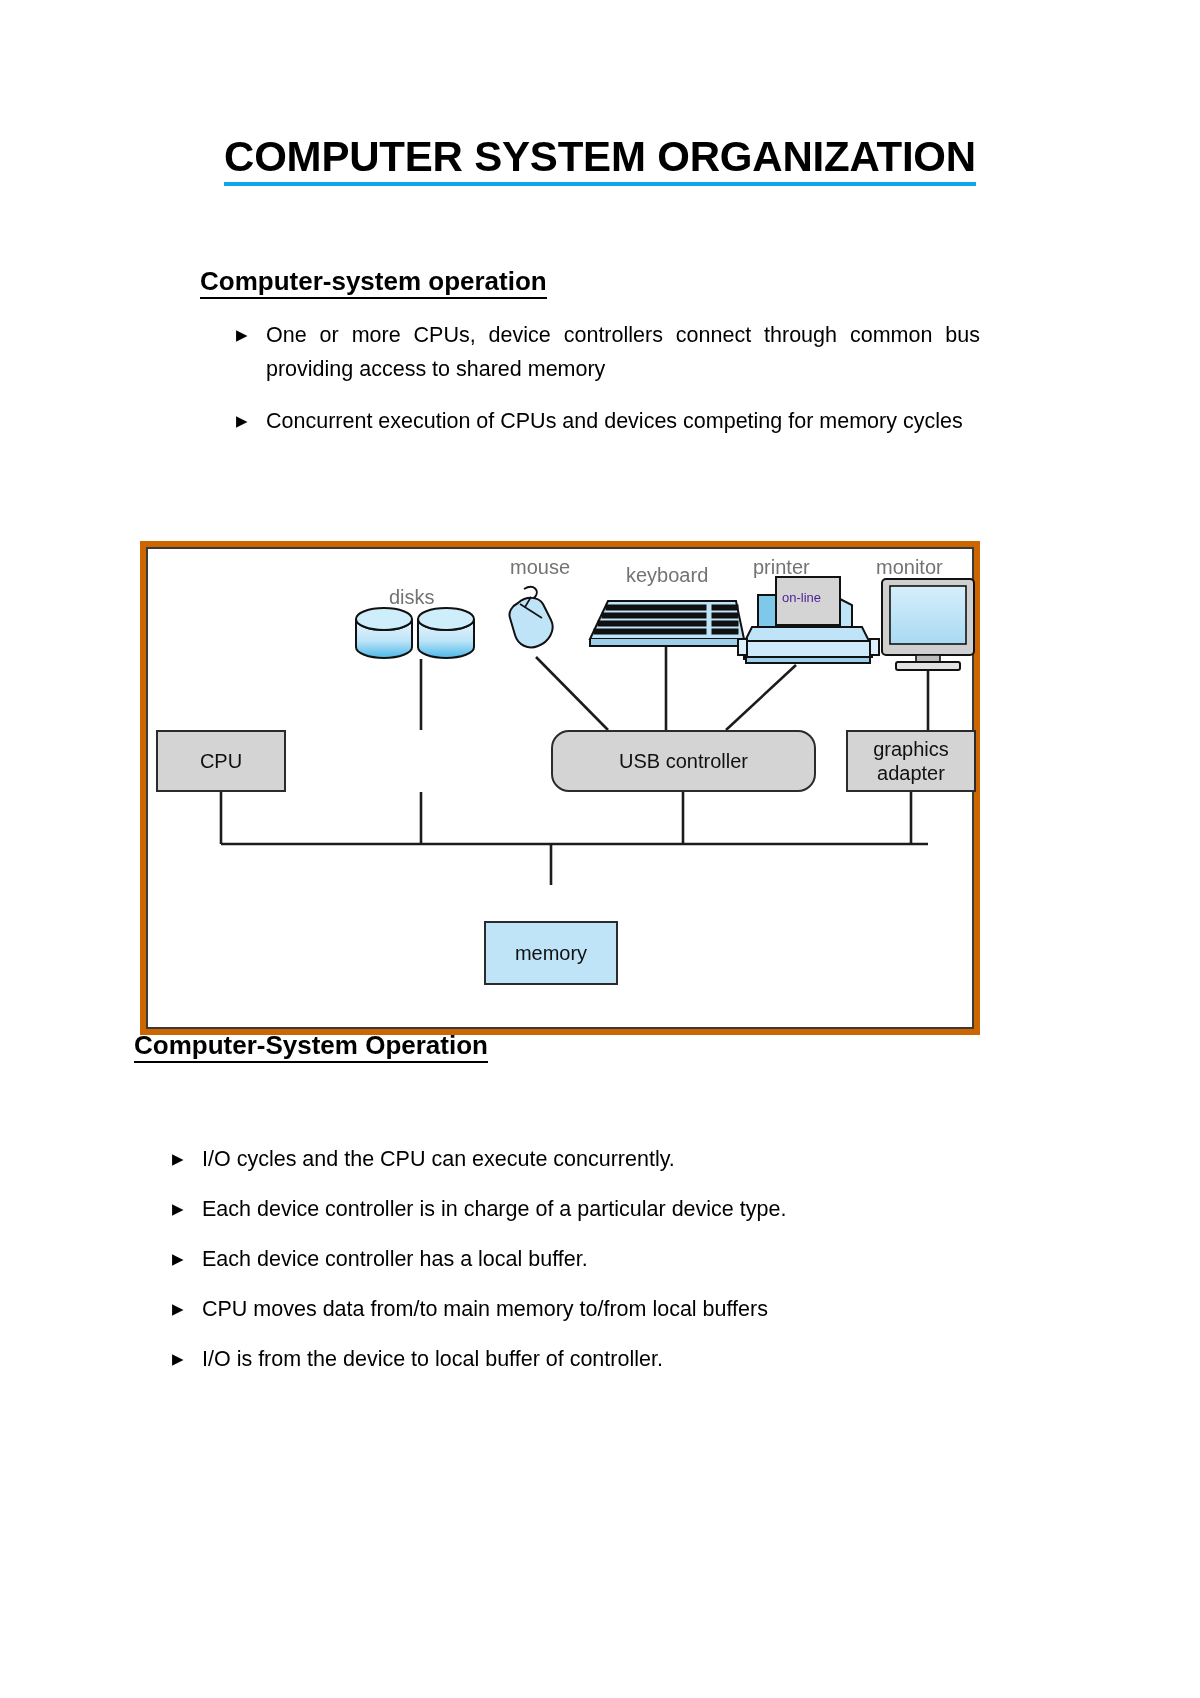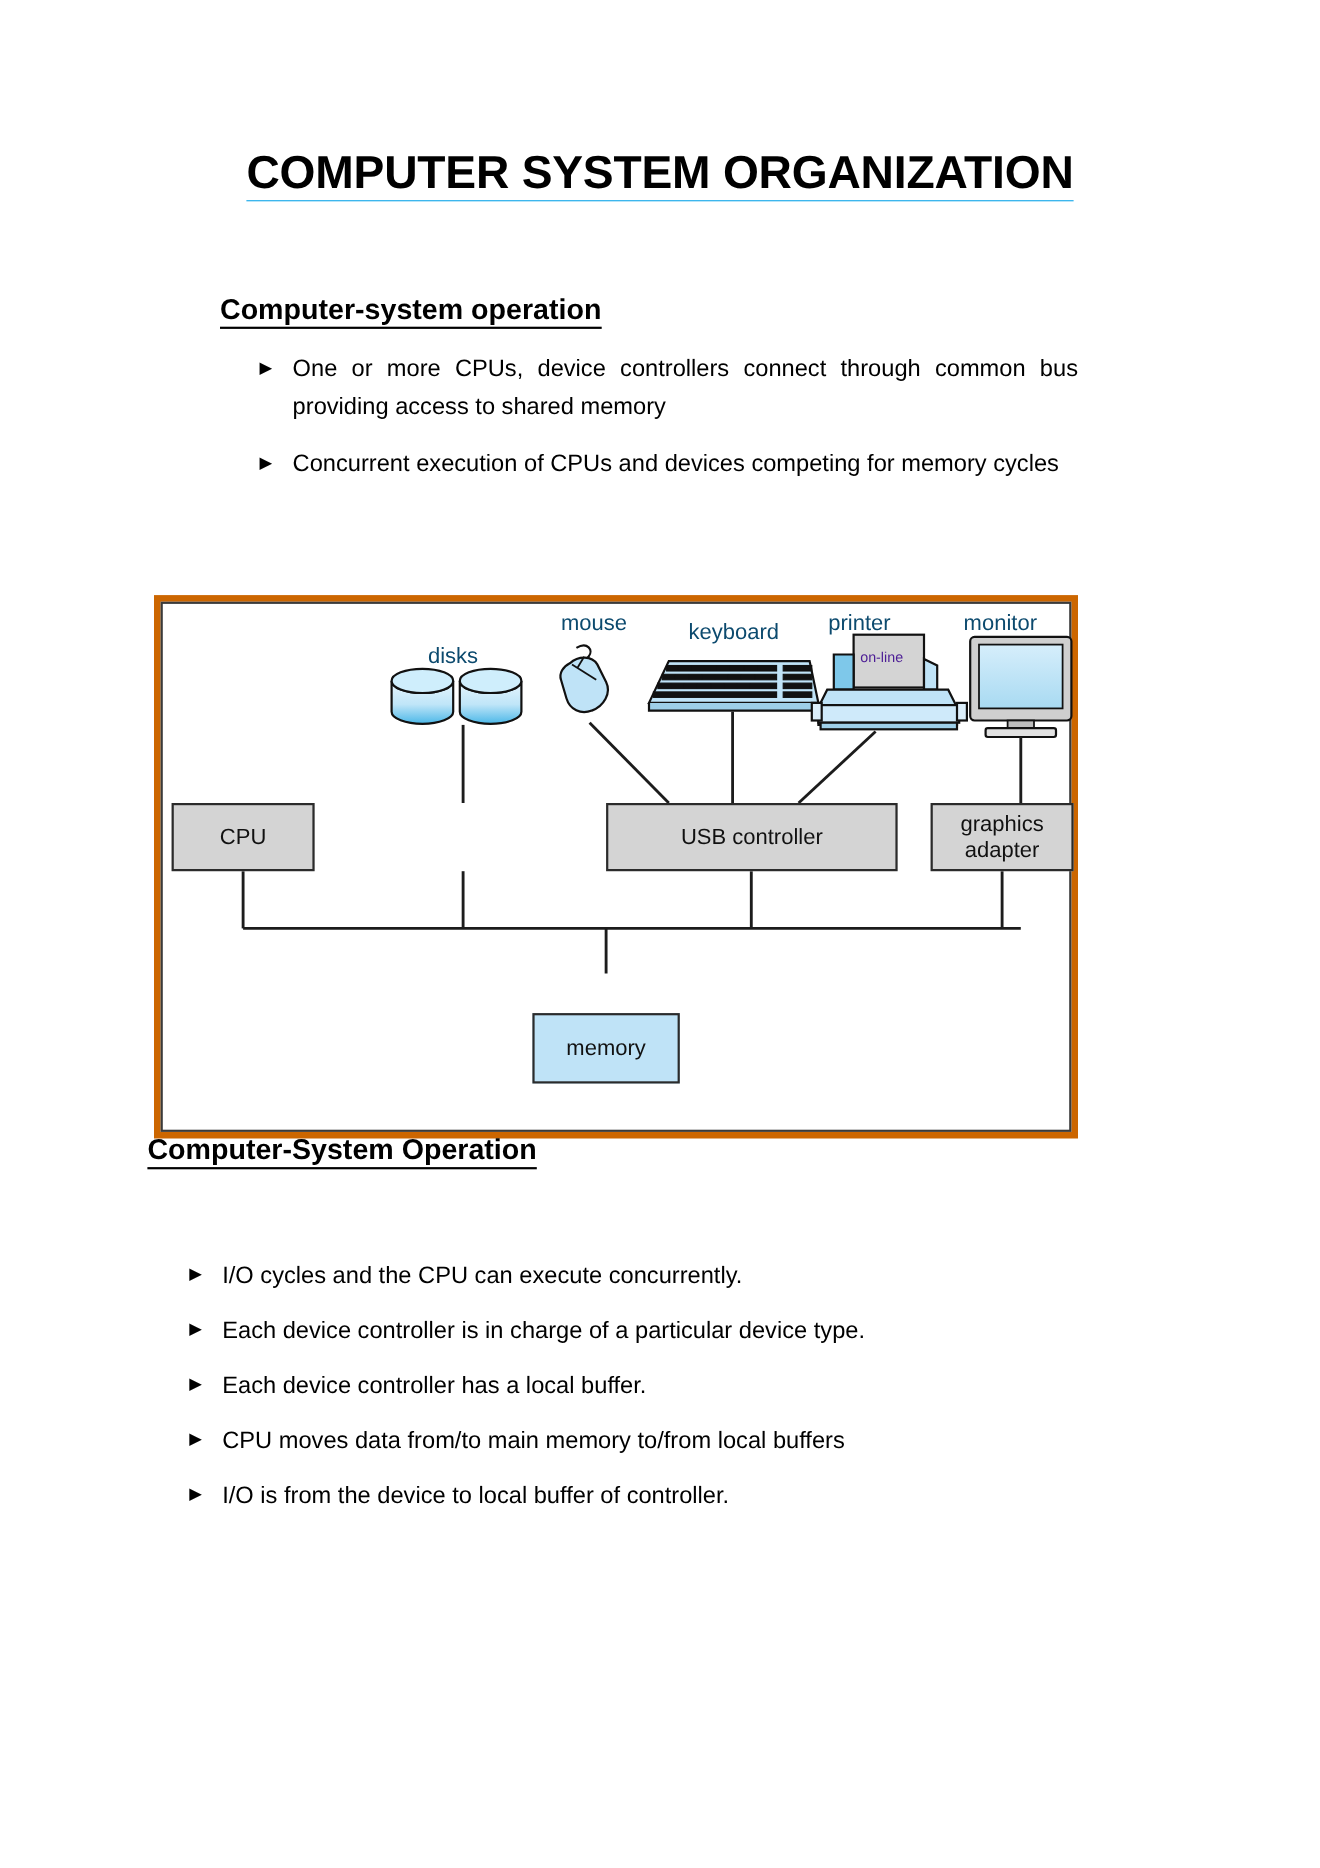--- a/index.html
+++ b/index.html
@@ -25,21 +25,21 @@
     left: 0;
     top: 134px;
     width: 1200px;
     text-align: center;
     font-size: 42px;
     font-weight: bold;
     letter-spacing: -0.2px;
     line-height: 1.1;
   }
   .doc-title span.u {
-    border-bottom: 1px solid #0ea5e9;
+    border-bottom: 4px solid #0ea5e9;
     padding-bottom: 2px;
   }
 
   
   .section-heading {
     position: absolute;
     font-size: 26px;
     font-weight: bold;
     line-height: 1.2;
     text-align: right;
@@ -100,21 +100,21 @@
   }
   .figure-canvas {
     position: absolute;
     inset: 0;
   }
 
   
   .dev-label {
     position: absolute;
     font-size: 20px;
-    color: #0c4a6e;
+    color: #737373;
     white-space: nowrap;
     line-height: 1;
   }
   #label-disks    { left: 243px; top: 40px; }
   #label-mouse    { left: 364px; top: 10px; }
   #label-keyboard { left: 480px; top: 18px; text-align: center; }
   #label-printer  { left: 584px; top: 10px; margin-left: 23px; }
   #label-monitor  { left: 730px; top: 10px; }
 
   
@@ -128,21 +128,21 @@
     text-align: center;
     font-size: 20px;
     line-height: 24px;
     color: #111;
   }
   .box.grey { background: #d4d4d4; }
   .box.blue { background: #bfe3f7; margin-top: 36px; }
 
   #box-cpu        { left: 10px;  top: 183px; width: 130px; height: 62px; }
   #box-disk-ctrl  { left: 207px; top: 183px; width: 136px; height: 62px; }
-  #box-usb-ctrl   { left: 405px; top: 183px; width: 265px; height: 62px; }
+  #box-usb-ctrl   { left: 405px; top: 183px; width: 265px; height: 62px; border-radius: 18px; }
   #box-graphics   { left: 700px; top: 183px; width: 130px; height: 62px; }
   #box-memory     { left: 338px; top: 338px; width: 134px; height: 64px; }
 
   
   svg.art { position: absolute; overflow: visible; }
   .wire { stroke: #1c1c1c; stroke-width: 2.6; fill: none; }
 </style>
 </head>
 <body>
 

